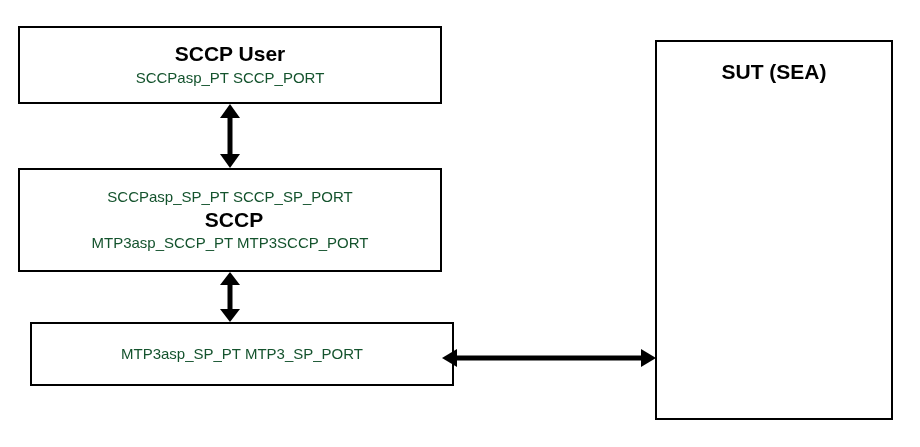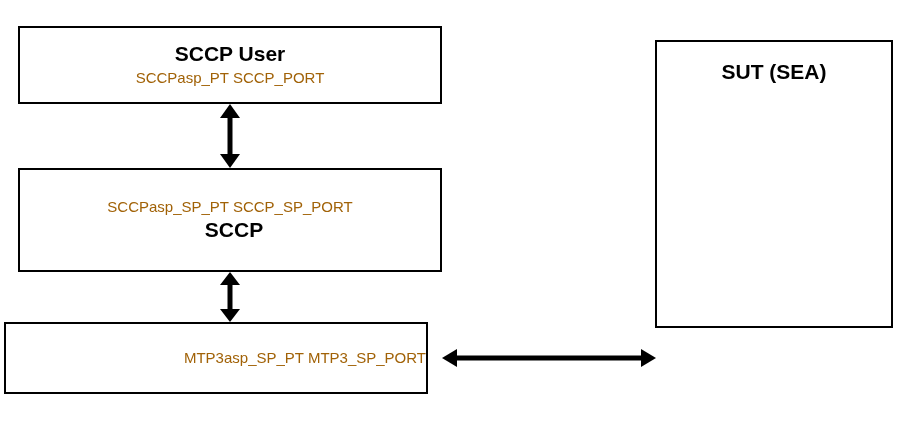--- a/index.html
+++ b/index.html
@@ -29,21 +29,21 @@
   }
   .title {
     font-size: 21px;
     font-weight: bold;
     color: #000000;
     line-height: 1.15;
     white-space: nowrap;
   }
   .sub {
     font-size: 15px;
-    color: #a16207;
+    color: #14532d;
     line-height: 1.3;
     white-space: nowrap;
   }
 
   
   #box-sccp-user {
     left: 18px;
     top: 26px;
     width: 424px;
     height: 78px;
@@ -53,33 +53,32 @@
   #box-sccp {
     left: 18px;
     top: 168px;
     width: 424px;
     height: 104px;
     text-align: right;
   }
   #box-sccp .title { margin: 1px 0 1px 8px; }
 
   #box-system-mtp3 {
-    left: 4px;
+    left: 30px;
     top: 322px;
     width: 424px;
-    height: 72px;
-    align-items: flex-end;
+    height: 64px;
   }
   #box-system-mtp3 .title { margin-top: 3px; }
 
   #box-sut {
     left: 655px;
     top: 40px;
     width: 238px;
-    height: 288px;
+    height: 380px;
     justify-content: flex-start;
   }
   #box-sut .title { margin-top: 18px; }
 
   
   .arrow {
     position: absolute;
   }
   .arrow svg {
     display: block;
@@ -99,20 +98,21 @@
     <svg width="32" height="64" viewBox="0 0 32 64" xmlns="http://www.w3.org/2000/svg">
       <line x1="16" y1="11" x2="16" y2="53" stroke="#000000" stroke-width="5"></line>
       <polygon points="16,0 6,14 26,14" fill="#000000"></polygon>
       <polygon points="16,64 6,50 26,50" fill="#000000"></polygon>
     </svg>
   </div>
 
   <div class="box" id="box-sccp">
     <div class="sub">SCCPasp_SP_PT  SCCP_SP_PORT</div>
     <div class="title">SCCP</div>
+    <div class="sub">MTP3asp_SCCP_PT  MTP3SCCP_PORT</div>
   </div>
 
   <div class="arrow" id="arrow-sccp-mtp3" style="left:214px; top:272px;">
     <svg width="32" height="50" viewBox="0 0 32 50" xmlns="http://www.w3.org/2000/svg">
       <line x1="16" y1="10" x2="16" y2="40" stroke="#000000" stroke-width="5"></line>
       <polygon points="16,0 6,13 26,13" fill="#000000"></polygon>
       <polygon points="16,50 6,37 26,37" fill="#000000"></polygon>
     </svg>
   </div>
 

